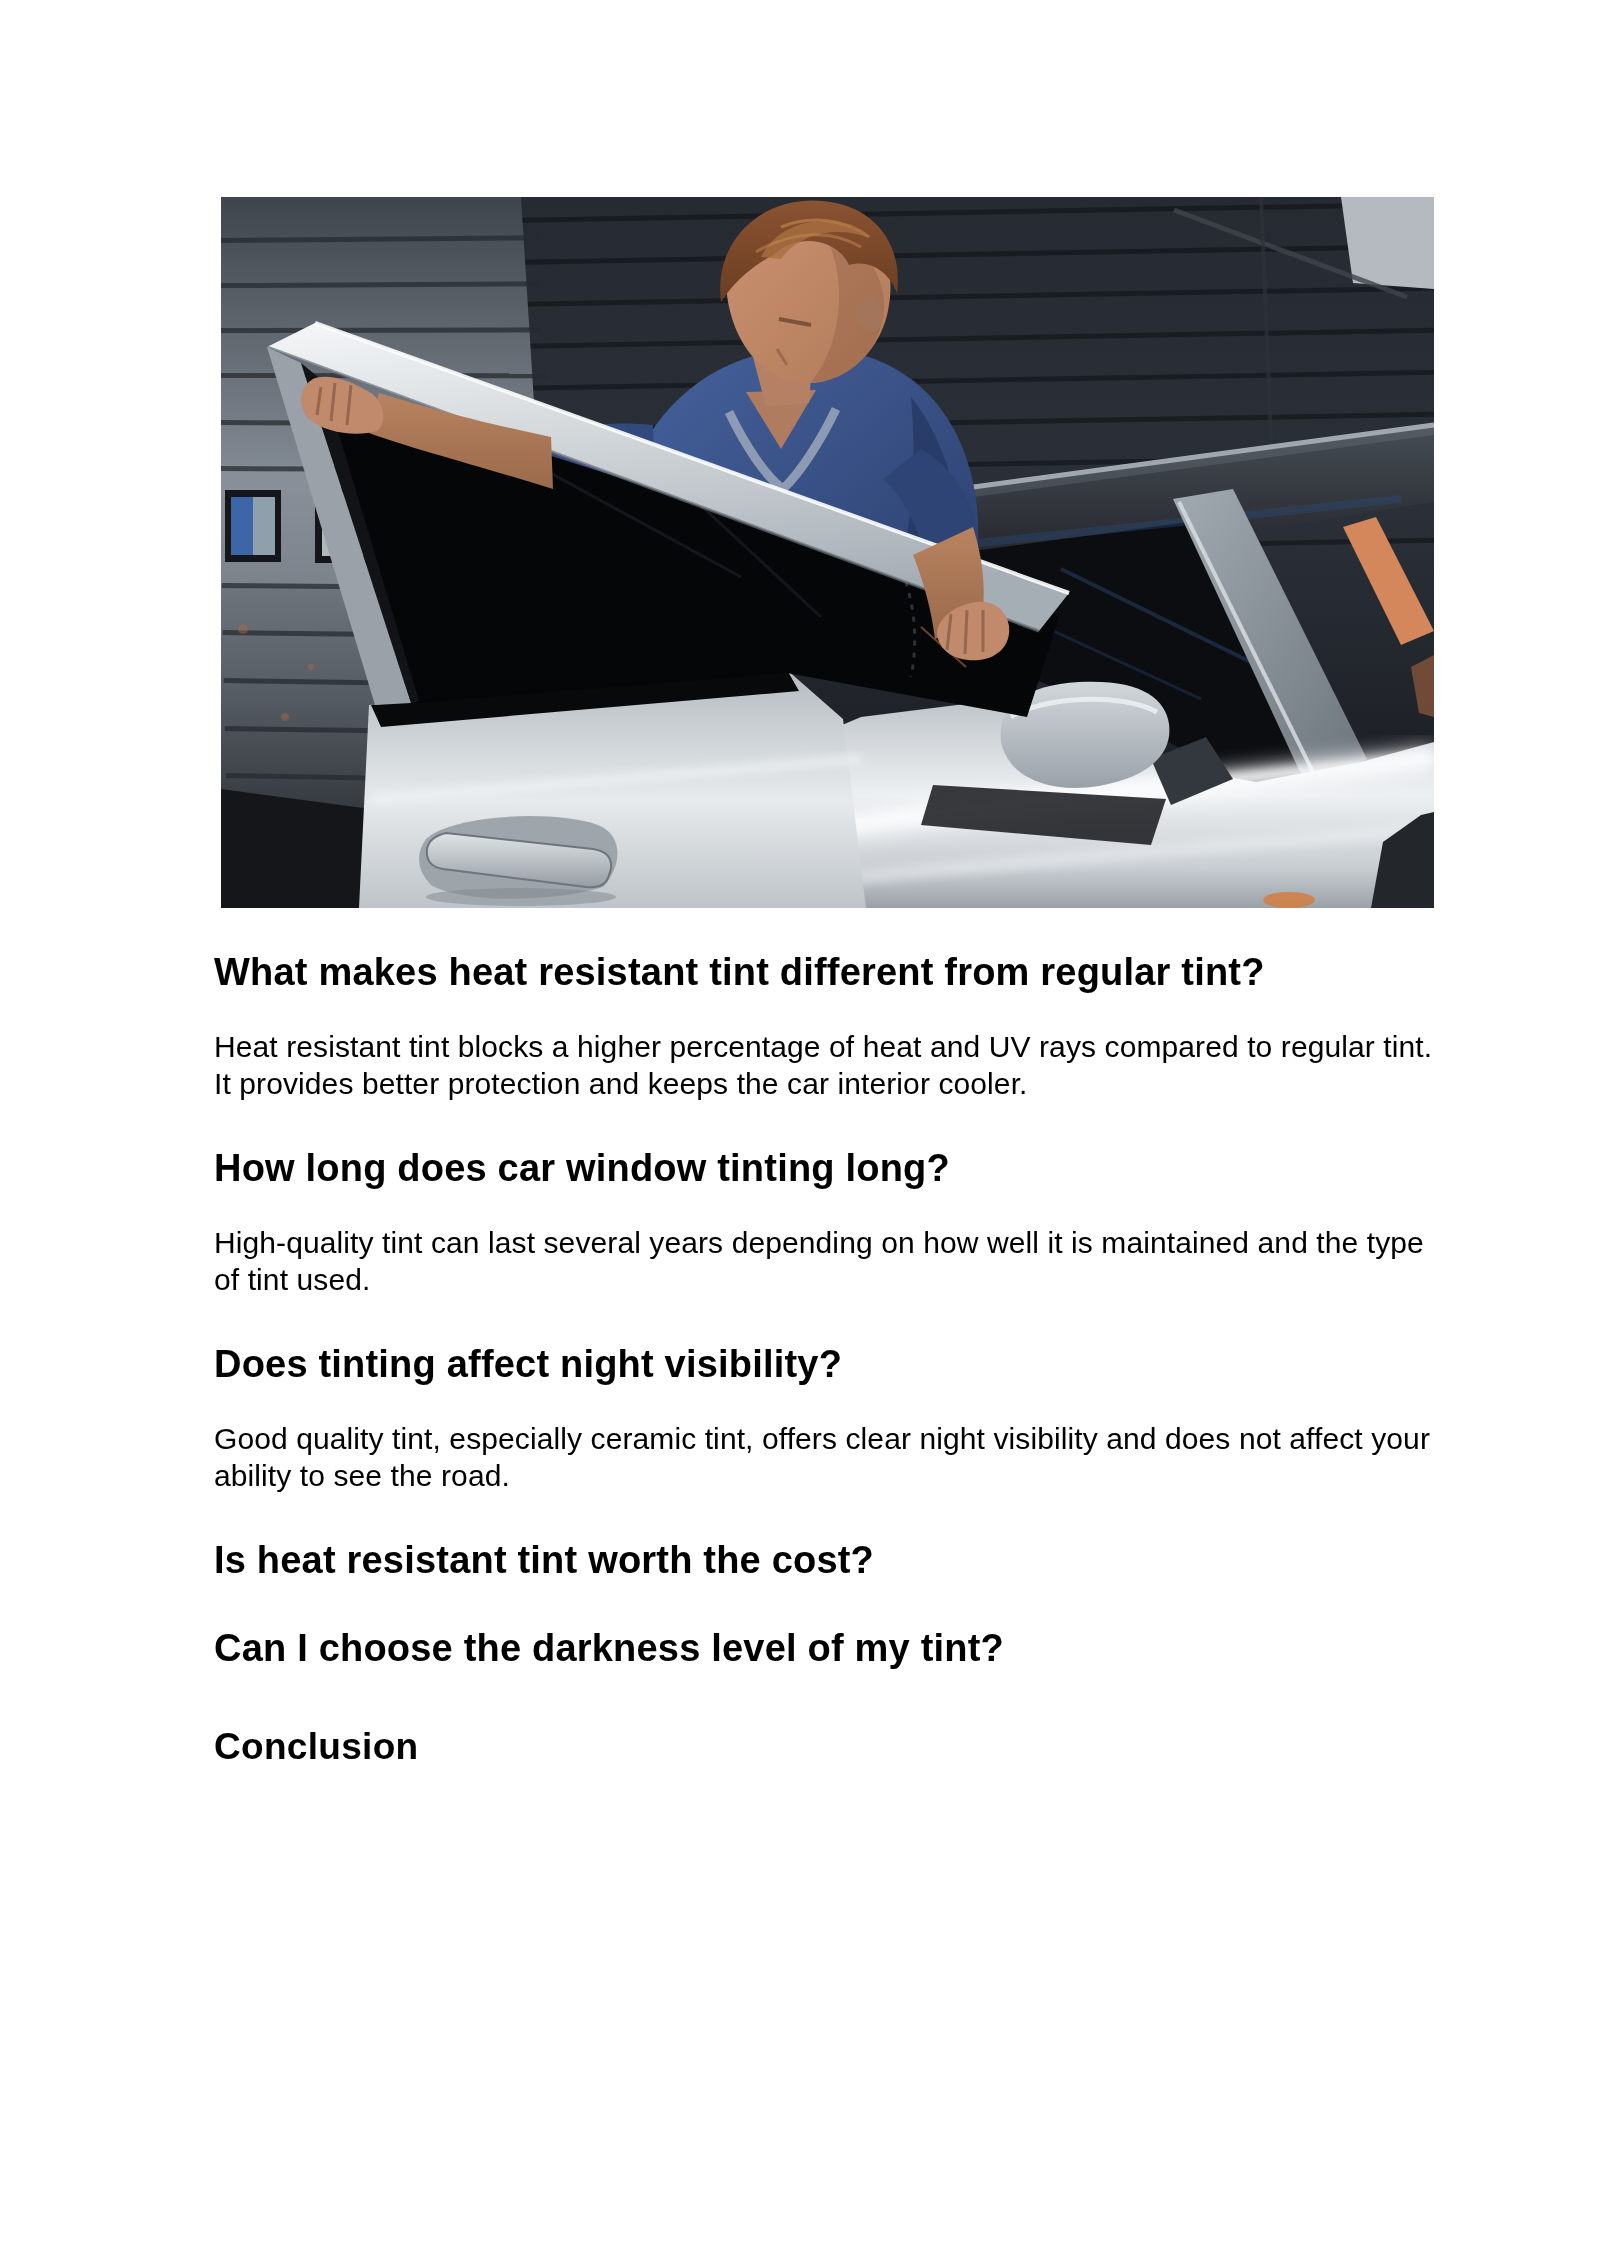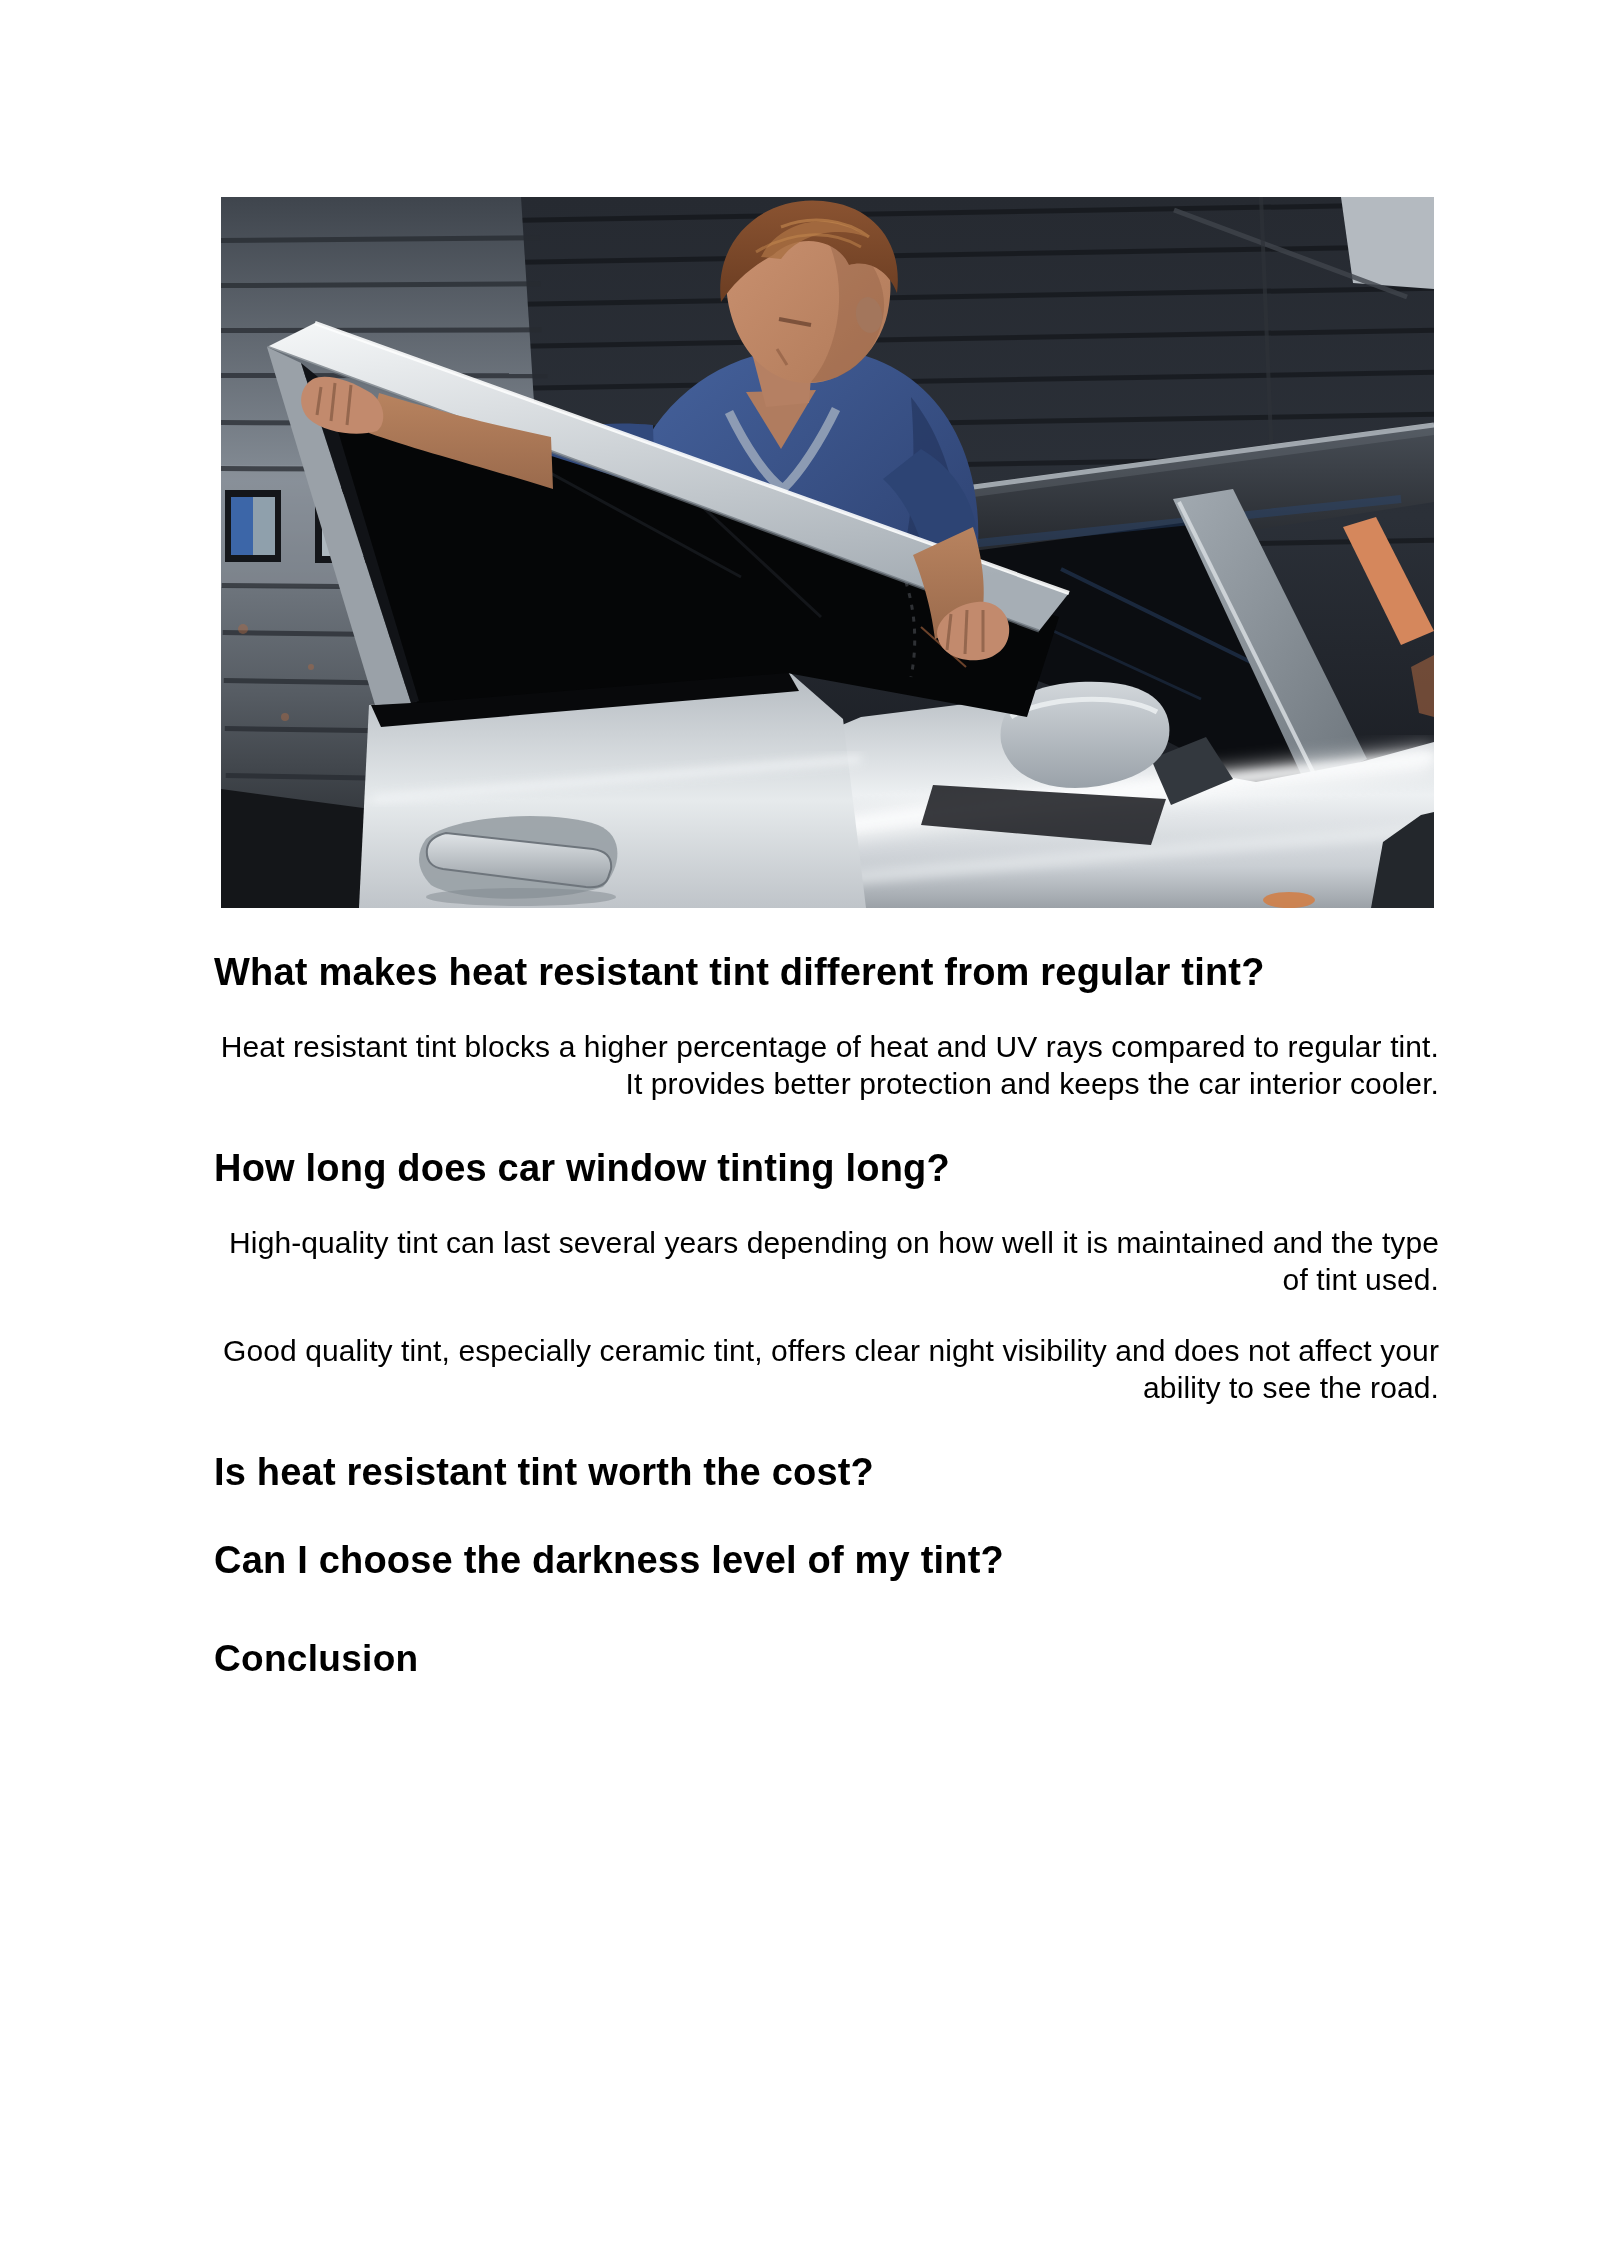--- a/index.html
+++ b/index.html
@@ -30,21 +30,20 @@
     margin:44px 0 0 0;
     letter-spacing:0.2px;
   }
   h3.faq-h.first{ margin-top:42px; }
   p.faq-p{
     font-size:30px;
     line-height:37px;
     font-weight:400;
     margin:34px 0 0 0;
     letter-spacing:0.1px;
-    text-align:right;
   }
   h2.conclusion{
     font-size:37px;
     line-height:62px;
     font-weight:700;
     margin:46px 0 0 0;
     letter-spacing:0.3px;
   }
 </style>
 </head>
@@ -282,20 +281,21 @@
         </g>
       </svg>
     </figure>
 
     <h3 class="faq-h first">What makes heat resistant tint different from regular tint?</h3>
     <p class="faq-p">Heat resistant tint blocks a higher percentage of heat and UV rays compared to regular tint. It provides better protection and keeps the car interior cooler.</p>
 
     <h3 class="faq-h">How long does car window tinting long?</h3>
     <p class="faq-p">High-quality tint can last several years depending on how well it is maintained and the type of tint used.</p>
 
+    <h3 class="faq-h">Does tinting affect night visibility?</h3>
     <p class="faq-p">Good quality tint, especially ceramic tint, offers clear night visibility and does not affect your ability to see the road.</p>
 
     <h3 class="faq-h">Is heat resistant tint worth the cost?</h3>
 
     <h3 class="faq-h">Can I choose the darkness level of my tint?</h3>
 
     <h2 class="conclusion">Conclusion</h2>
 
   </div>
 </div>

